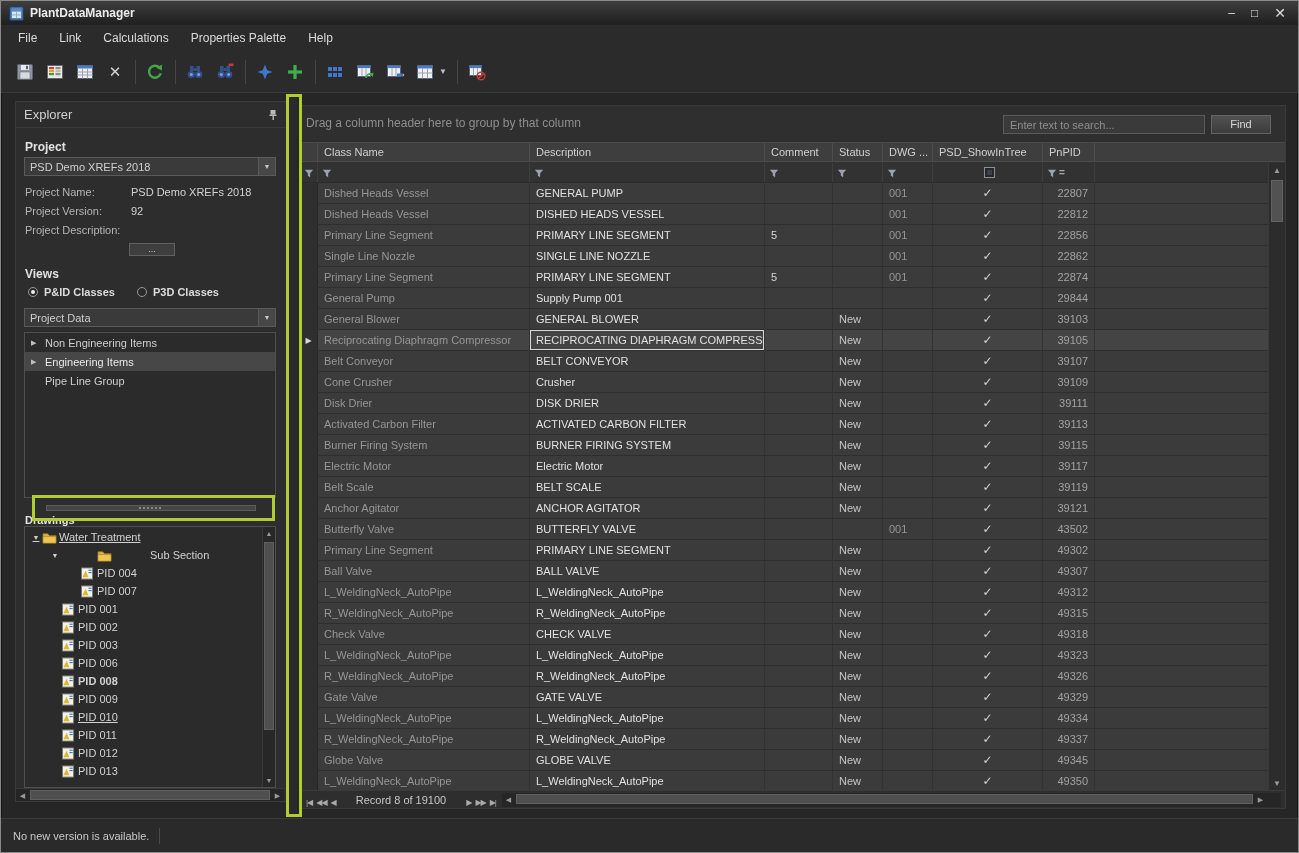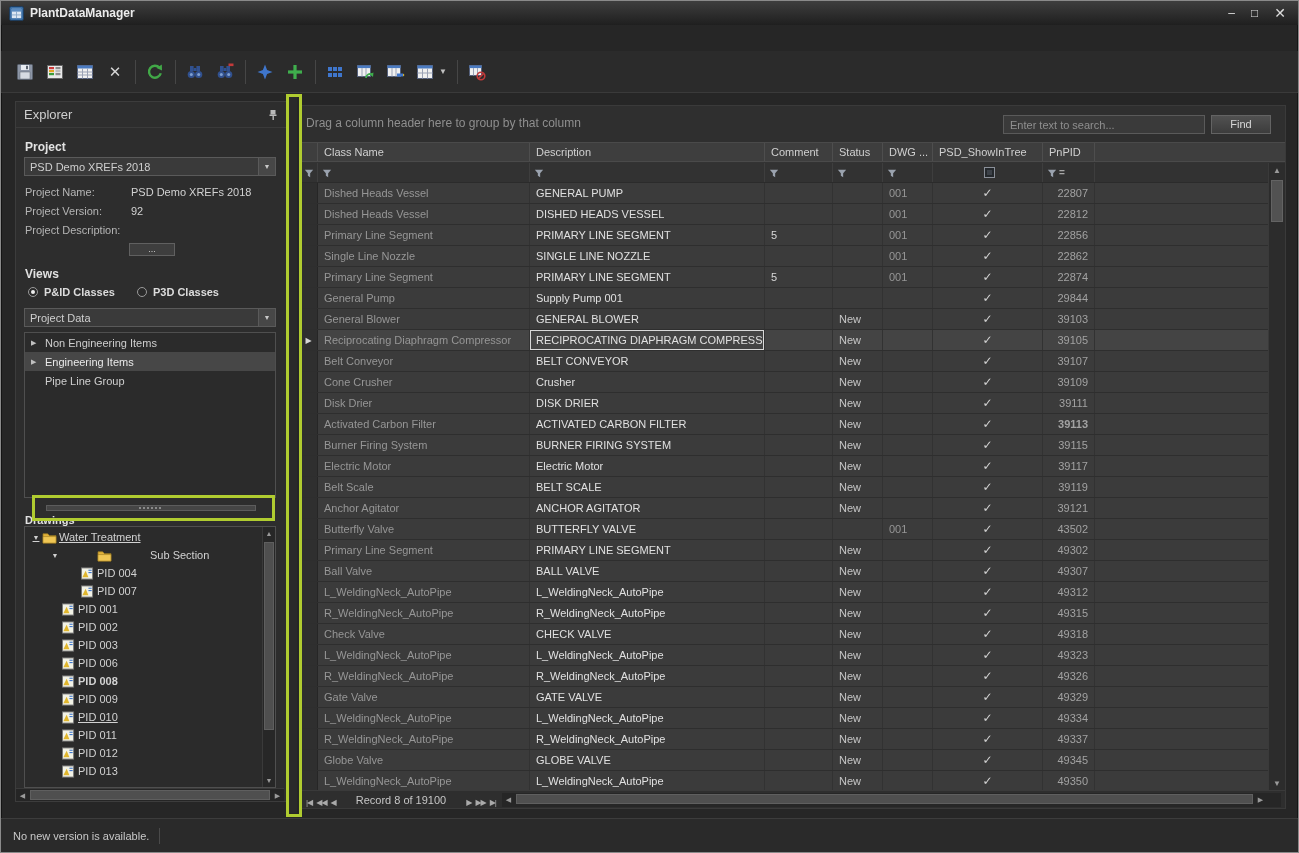--- a/index.html
+++ b/index.html
@@ -150,20 +150,27 @@
       <line x1="3" y1="9.5" x2="13" y2="9.5" stroke="#8aa8c8"></line>
     </svg>
     <div class="title">PlantDataManager</div>
     <div class="wincontrols">
       <span>–</span>
       <span>□</span>
       <span class="close">✕</span>
     </div>
   </div>
 
+  <div class="menubar">
+      <div class="menu-item">File</div>
+      <div class="menu-item">Link</div>
+      <div class="menu-item">Calculations</div>
+      <div class="menu-item">Properties Palette</div>
+      <div class="menu-item">Help</div>
+    </div>
 
   <div class="toolbar">
     <div class="tbtn">
         <svg viewBox="0 0 20 20">
           <rect x="2.5" y="2.5" width="15" height="15" rx="1" fill="#8d96a6" stroke="#5b636f"></rect>
           <rect x="6" y="3" width="8" height="5" fill="#e8ecf2"></rect>
           <rect x="11" y="3.8" width="2" height="3.4" fill="#5b636f"></rect>
           <rect x="5" y="10" width="10" height="7" fill="#d6dbe2" stroke="#5b636f" stroke-width="0.5"></rect>
         </svg>
       </div>
@@ -720,21 +727,21 @@
           <div class="gcell fill"></div>
         </div>
         <div class="grow">
           <div class="gcell marker"></div>
           <div class="gcell c-class" style="width: 212px;">Activated Carbon Filter</div>
           <div class="gcell c-desc" style="width: 235px;">ACTIVATED CARBON FILTER</div>
           <div class="gcell c-comment" style="width: 68px;"></div>
           <div class="gcell c-status" style="width: 50px;">New</div>
           <div class="gcell c-dwg" style="width: 50px;"></div>
           <div class="gcell c-check" style="width: 110px;">✓</div>
-          <div class="gcell c-pnpid" style="width: 52px; font-weight: bold;">39113</div>
+          <div class="gcell c-pnpid" style="width: 52px;">39113</div>
           <div class="gcell fill"></div>
         </div>
         <div class="grow">
           <div class="gcell marker"></div>
           <div class="gcell c-class" style="width: 212px;">Burner Firing System</div>
           <div class="gcell c-desc" style="width: 235px;">BURNER FIRING SYSTEM</div>
           <div class="gcell c-comment" style="width: 68px;"></div>
           <div class="gcell c-status" style="width: 50px;">New</div>
           <div class="gcell c-dwg" style="width: 50px;"></div>
           <div class="gcell c-check" style="width: 110px;">✓</div>

